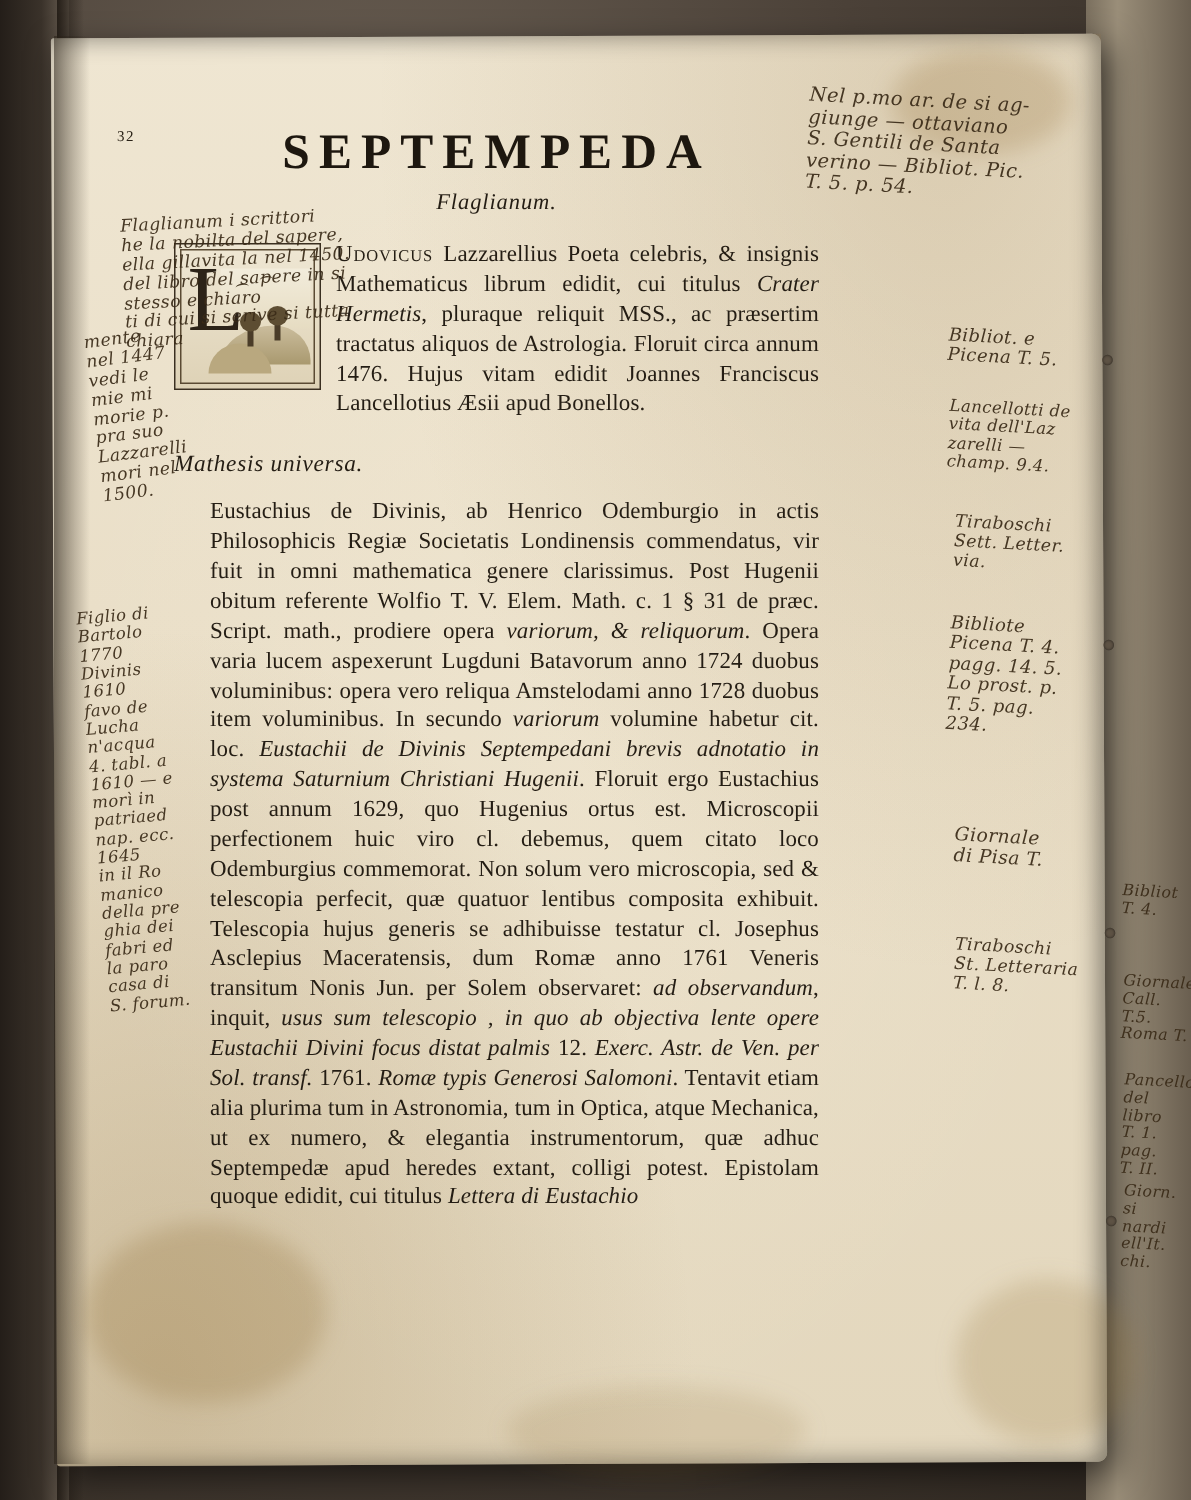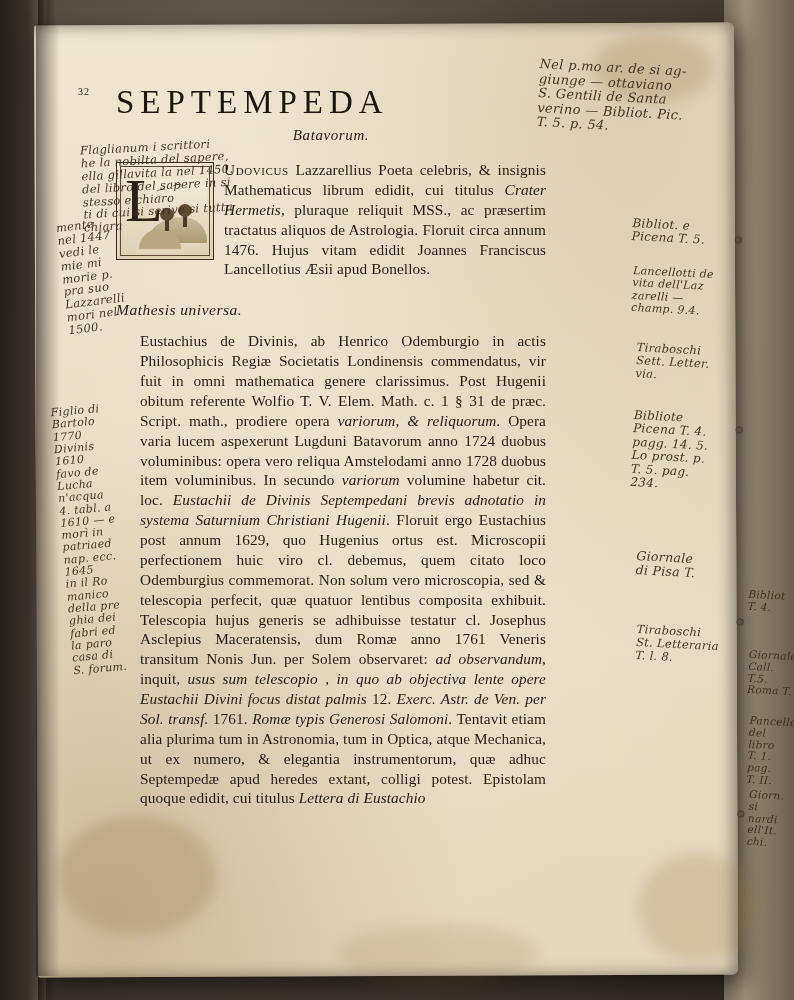--- a/index.html
+++ b/index.html
@@ -50,22 +50,22 @@
   
   .textblock{
     position:absolute;left:116px;top:84px;width:430px;
     color:#241d14;
   }
   .folio{
     position:absolute;left:78px;top:86px;font-size:10px;color:#2a2217;
     letter-spacing:1px;
   }
   .title{
-    text-align:left;font-size:33px;letter-spacing:6px;
-    margin:0 0 6px 0;color:#1d170f;font-weight:400;
+    text-align:center;font-size:33px;letter-spacing:6px;
+    margin:0 0 6px 0;color:#1d170f;font-weight:700;
   }
   .subtitle{
     text-align:center;font-size:15px;font-style:italic;margin:2px 0 16px 0;
     letter-spacing:.6px;
   }
   .sechead{
     text-align:left;font-style:italic;font-size:15.5px;margin:22px 0 12px 0;
     letter-spacing:.5px;
   }
   p.body{
@@ -179,21 +179,21 @@
     <div class="hole" style="left:700px;top:596px;"></div>
     <div class="hole" style="left:700px;top:788px;"></div>
   </div>
 
   <div class="edge-shadow"></div>
 
   <div class="folio">32</div>
 
   <div class="textblock">
     <div class="title">SEPTEMPEDA</div>
-    <div class="subtitle">Batavorum.</div>
+    <div class="subtitle">Flaglianum.</div>
 
     <div>
       <div class="initial">
         <div class="inner"></div>
         <div class="scene">
           <div class="sky"></div>
           <div class="hill"></div>
           <div class="hill2"></div>
           <div class="tree" style="left:18px;"></div>
           <div class="tree" style="left:36px;bottom:26px;"></div>

